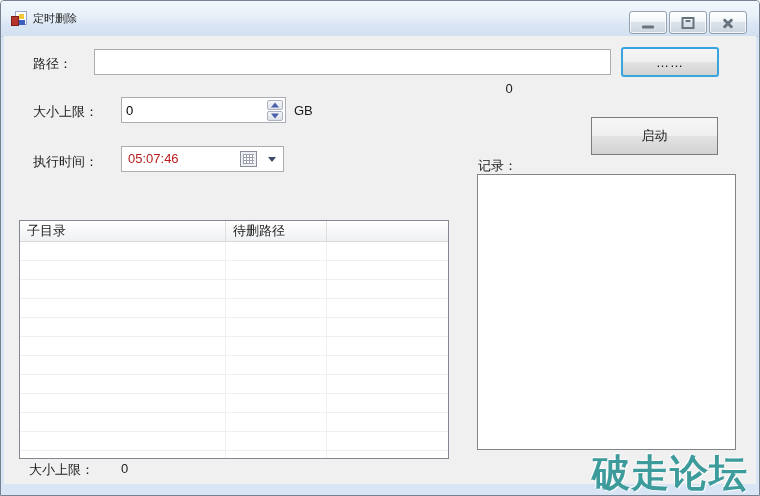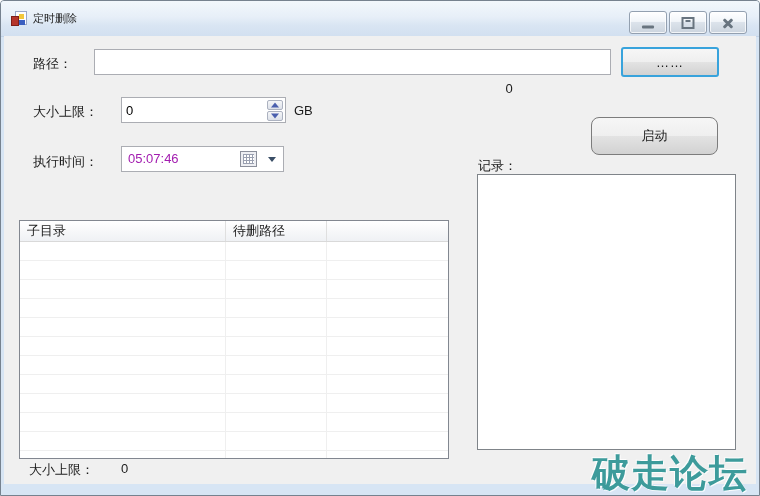--- a/index.html
+++ b/index.html
@@ -45,30 +45,30 @@
   .spin{position:absolute;right:2px;width:16px;height:10px;border:1px solid #ACB2C0;border-radius:2px;
         background:linear-gradient(to bottom,#F5F6F8,#DDE1E9);box-sizing:border-box;cursor:default;}
   .spin-up{top:2px;}
   .spin-down{top:13px;}
   .arr{position:absolute;left:50%;top:50%;transform:translate(-50%,-50%);width:0;height:0;}
   .arr-up{border-left:4px solid transparent;border-right:4px solid transparent;border-bottom:5px solid #4A5FAE;}
   .arr-down{border-left:4px solid transparent;border-right:4px solid transparent;border-top:5px solid #4A5FAE;}
   
   .time-picker{position:absolute;left:120px;top:145px;width:163px;height:26px;border:1px solid #ABADB3;
                background:#fff;box-sizing:border-box;cursor:default;}
-  .time-value{position:absolute;left:6px;top:0;line-height:24px;font-size:13px;color:#a21caf;}
+  .time-value{position:absolute;left:6px;top:0;line-height:24px;font-size:13px;color:#b91c1c;}
   .cal-icon{position:absolute;right:26px;top:4px;width:17px;height:16px;border:1px solid #8B8F9B;
             background:#EDEEF2;box-sizing:border-box;}
   .cal-grid{position:absolute;left:2px;top:2px;width:11px;height:10px;background:#fff;
             background-image:repeating-linear-gradient(to right,#9AA0B0 0 1px,transparent 1px 3px),
                              repeating-linear-gradient(to bottom,#9AA0B0 0 1px,transparent 1px 3px);}
   .dd-arrow{position:absolute;right:7px;top:10px;width:0;height:0;
             border-left:4px solid transparent;border-right:4px solid transparent;border-top:5px solid #3A4E66;}
   
-  .start-btn{position:absolute;left:590px;top:116px;width:127px;height:38px;border:1px solid #7C7C7C;border-radius:8px;
+  .start-btn{position:absolute;left:590px;top:116px;width:127px;height:38px;border:1px solid #7C7C7C;border-radius:0;
              background:linear-gradient(to bottom,#F6F6F6 0%,#EFEFEF 49%,#E3E3E3 50%,#D2D2D2 100%);
              font-size:13px;color:#1b1b1b;cursor:default;box-sizing:border-box;}
   
   .log-area{position:absolute;left:476px;top:173px;width:259px;height:276px;border:1px solid #7F8489;
             background:#fff;resize:none;box-sizing:border-box;font-family:"Liberation Sans",sans-serif;
             font-size:13px;outline:none;}
   
   .dtable{position:absolute;left:18px;top:195px;width:430px;height:239px;background:#fff;
           border:1px solid #828790;box-sizing:border-box;overflow:hidden;margin-top:24px;}
   .thead{display:flex;height:21px;background:linear-gradient(to bottom,#FFFFFF,#F6F7F9 55%,#EFF1F4);

